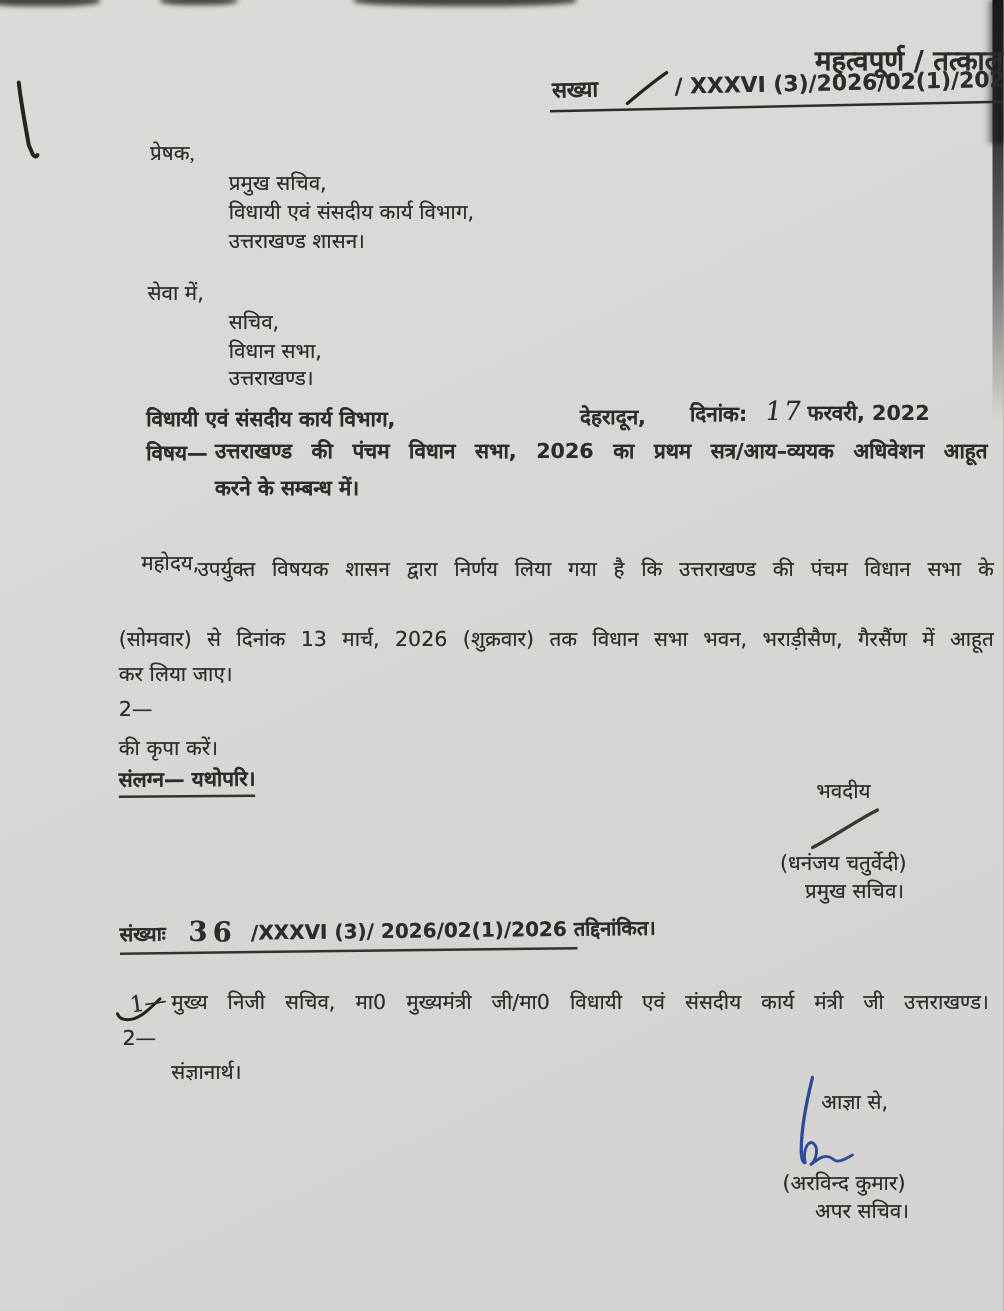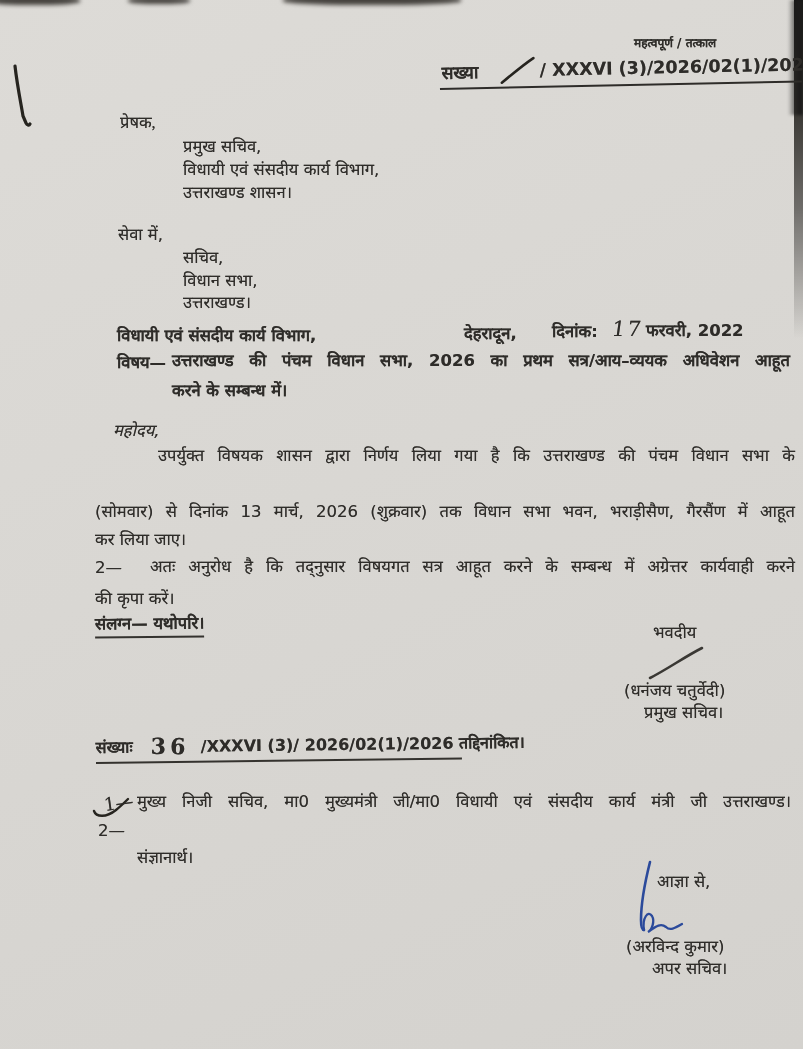--- a/index.html
+++ b/index.html
@@ -30,21 +30,21 @@
 
   <div class="smudge" style="left:-12px; top:-4px; width:92px; height:9px;"></div>
   <div class="smudge" style="left:128px; top:-3px; width:62px; height:7px;"></div>
   <div class="smudge" style="left:283px; top:-5px; width:178px; height:10px;"></div>
   <div class="edge-strip"></div>
   <div class="edge-corner"></div>
   <svg class="mark" style="left:8px; top:60px;" width="34" height="72" viewBox="0 0 34 72">
     <path d="M7,6 C9,24 13,44 15,56 l3,7 c1,2 3,3 4,1" fill="none" stroke="#26241f" stroke-width="3.2" stroke-linecap="round"></path>
   </svg>
 
-  <div class="t b" style="left:634px; top:36px; font-size:12px;">महत्वपूर्ण / तत्काल</div>
+  <div class="t b" style="left:652px; top:36px; font-size:22px;">महत्वपूर्ण / तत्काल</div>
 
   <div style="position:absolute; left:440px; top:56px; width:362px; height:32px; border-bottom:2.5px solid #2e2c29; transform:rotate(-1.2deg); transform-origin:left bottom;">
     <span class="t b" style="left:2px; top:6px; font-size:17.5px;">सख्या</span>
     <svg class="mark" style="left:60px; top:2px;" width="36" height="28" viewBox="0 0 36 28">
       <path d="M2,26 C12,18 26,7 34,2" fill="none" stroke="#26241f" stroke-width="2.6" stroke-linecap="round"></path>
     </svg>
     <span class="t b" style="left:100px; top:5px; font-size:17.5px;">/ XXXVI (3)/2026/02(1)/2026</span>
   </div>
 
   <div class="t" style="left:120px; top:112px;font-family:Liberation Serif, serif;">प्रेषक,</div>
@@ -60,27 +60,26 @@
   <div class="t b" style="left:117px; top:325px;">विधायी एवं संसदीय कार्य विभाग,</div>
   <div class="t b" style="left:464px; top:323px;">देहरादून,</div>
   <div class="t b" style="left:552px; top:321px;">दिनांक:</div>
   <div class="t hw" style="left:612px; top:316px; font-size:21px; transform:skewX(-8deg); letter-spacing:2px;">17</div>
   <div class="t b" style="left:646px; top:320px;">फरवरी, 2022</div>
 
   <div class="t b" style="left:117px; top:352px;">विषय—</div>
   <div class="t b just" style="left:172px; top:350px; width:618px;">उत्तराखण्ड की पंचम विधान सभा, 2026 का प्रथम सत्र/आय–व्ययक अधिवेशन आहूत</div>
   <div class="t b" style="left:172px; top:380px;">करने के सम्बन्ध में।</div>
 
-  <div class="t" style="left:113px; top:420px;font-style:italic;">महोदय,</div>
+  <div class="t" style="left:113px; top:440px;">महोदय,</div>
   <div class="t just" style="left:158px; top:445px; width:637px;">उपर्युक्त विषयक शासन द्वारा निर्णय लिया गया है कि उत्तराखण्ड की पंचम विधान सभा के</div>
   <div class="t just" style="left:95px; top:501px; width:700px;">(सोमवार) से दिनांक 13 मार्च, 2026 (शुक्रवार) तक विधान सभा भवन, भराड़ीसैण, गैरसैंण में आहूत</div>
   <div class="t" style="left:95px; top:529px;">कर लिया जाए।</div>
 
   <div class="t" style="left:95px; top:557px;">2—</div>
-  <div class="t just" style="left:150px; top:556px; width:645px;">अतः अनुरोध है कि तद्नुसार विषयगत सत्र आहूत करने के सम्बन्ध में अग्रेत्तर कार्यवाही करने</div>
   <div class="t" style="left:95px; top:588px;">की कृपा करें।</div>
 
   <div class="t b ul" style="left:95px; top:613px; transform:rotate(-0.5deg);">संलग्न— यथोपरि।</div>
 
   <div class="t" style="left:653px; top:622px;">भवदीय</div>
   <svg class="mark" style="left:628px; top:644px;" width="80" height="40" viewBox="0 0 80 40">
     <path d="M22,34 C38,26 58,12 74,4" fill="none" stroke="#3a3834" stroke-width="2.6" stroke-linecap="round"></path>
   </svg>
   <div class="t" style="left:624px; top:680px;">(धनंजय चतुर्वेदी)</div>
   <div class="t" style="left:644px; top:702px;">प्रमुख सचिव।</div>

